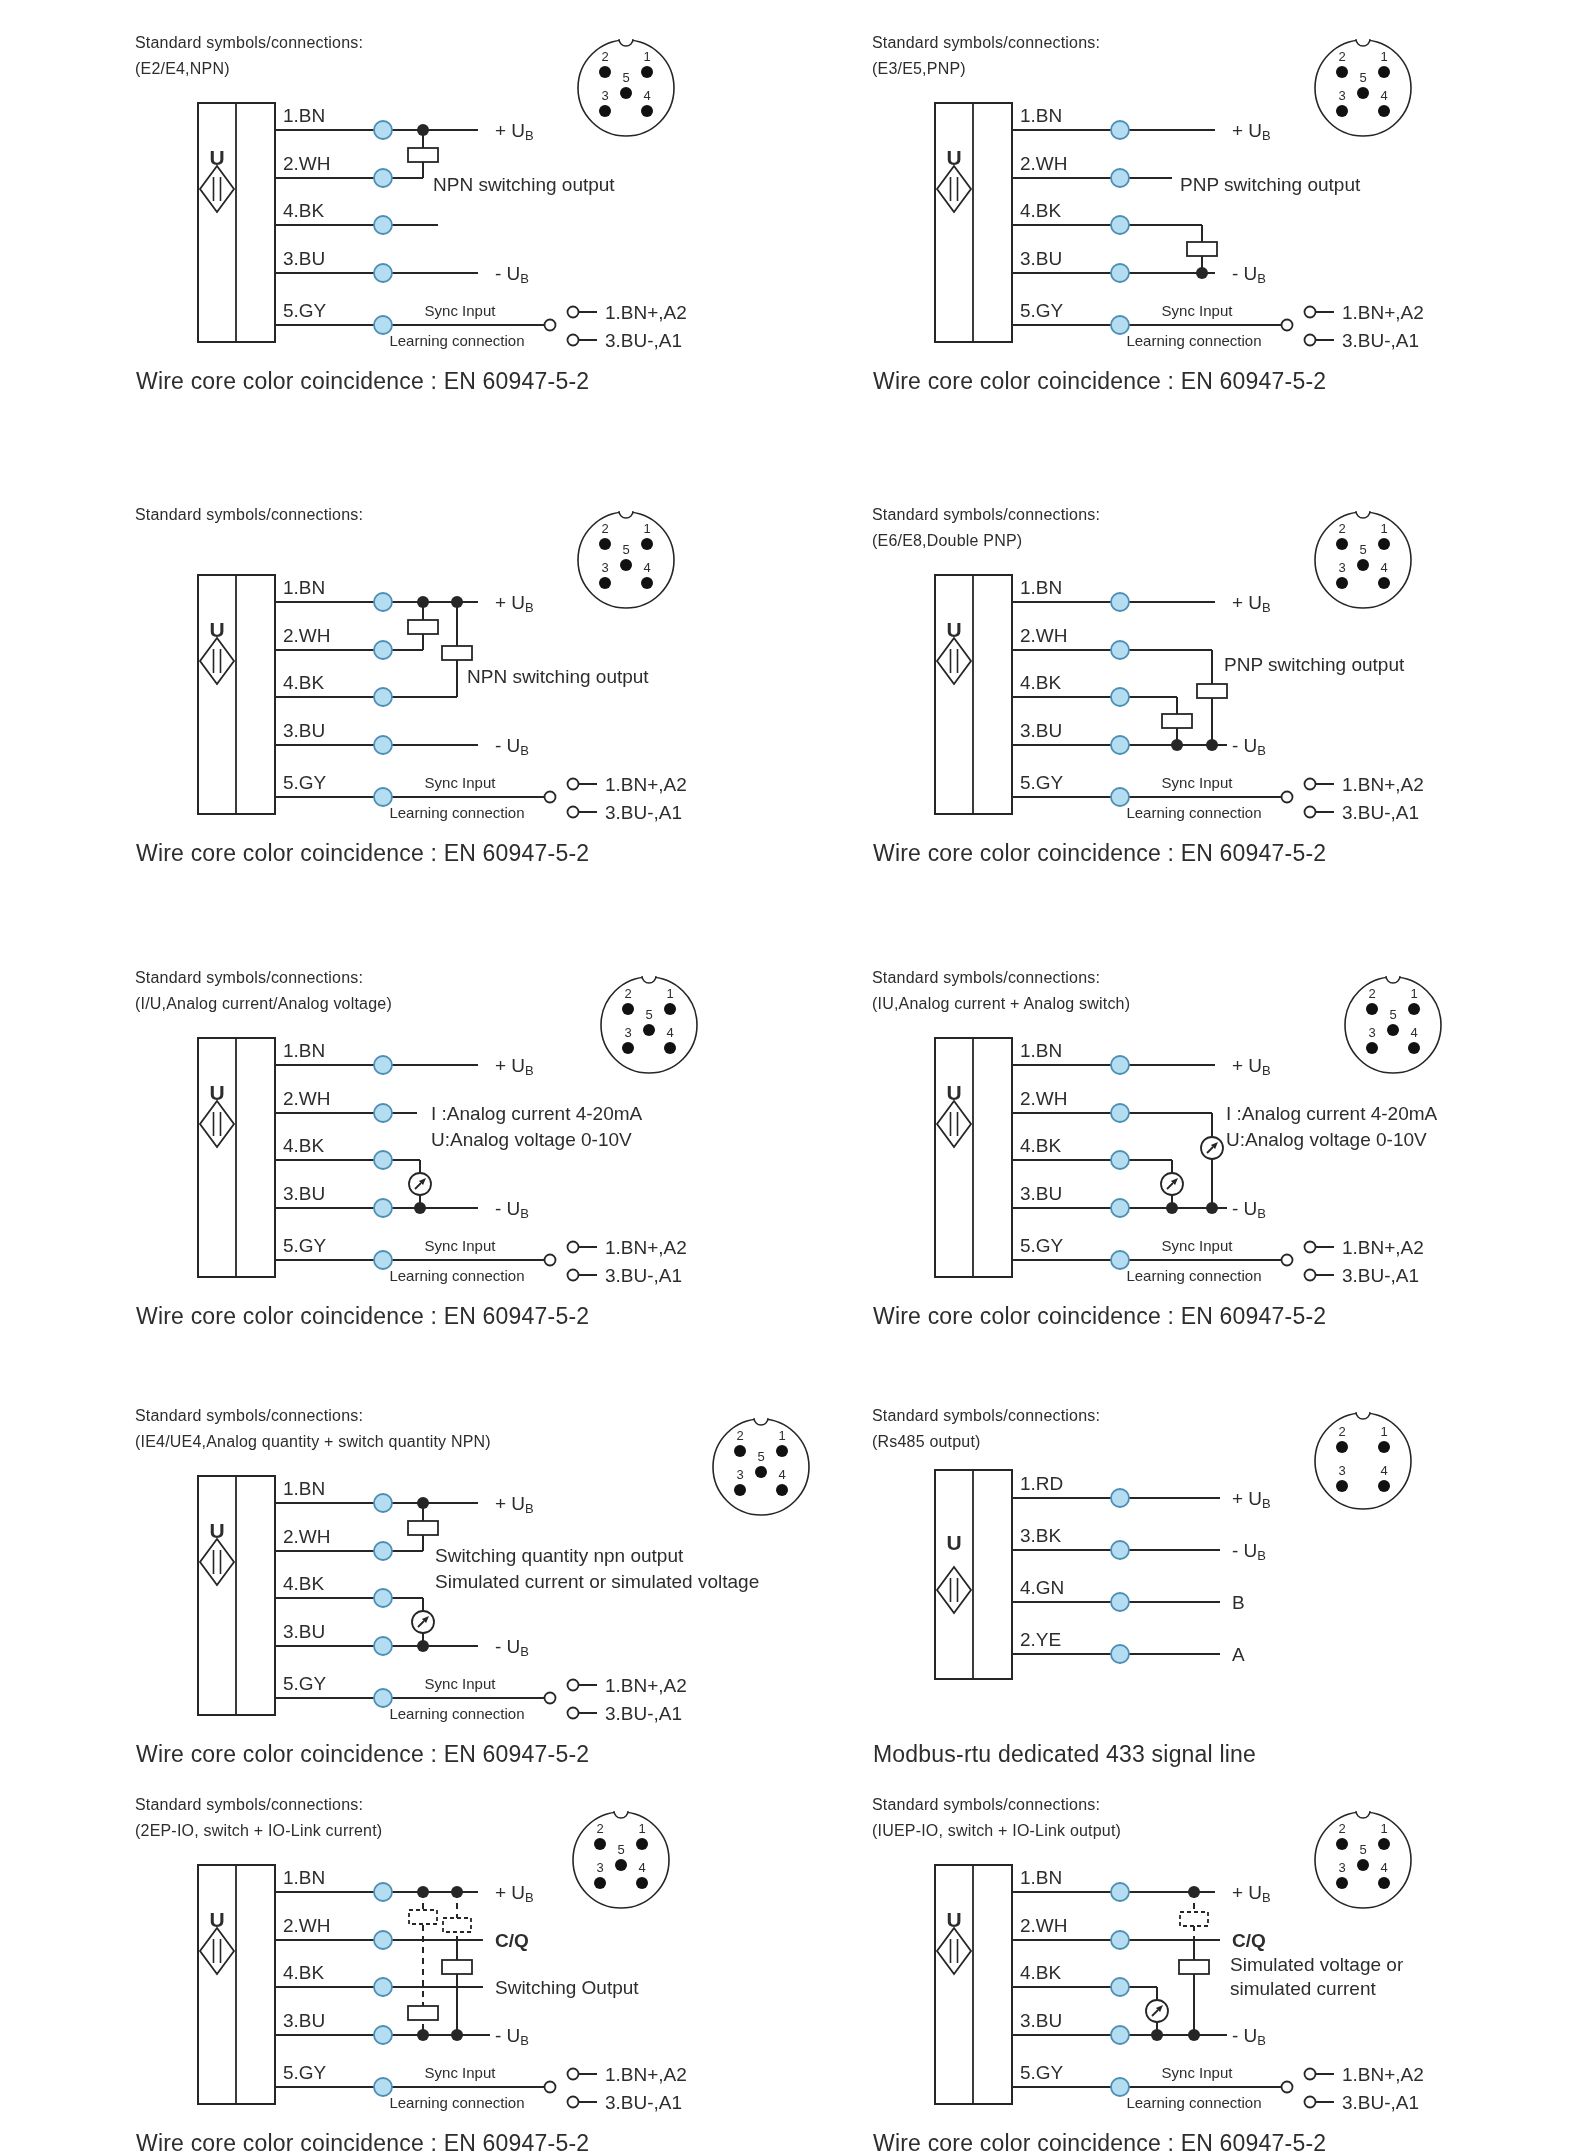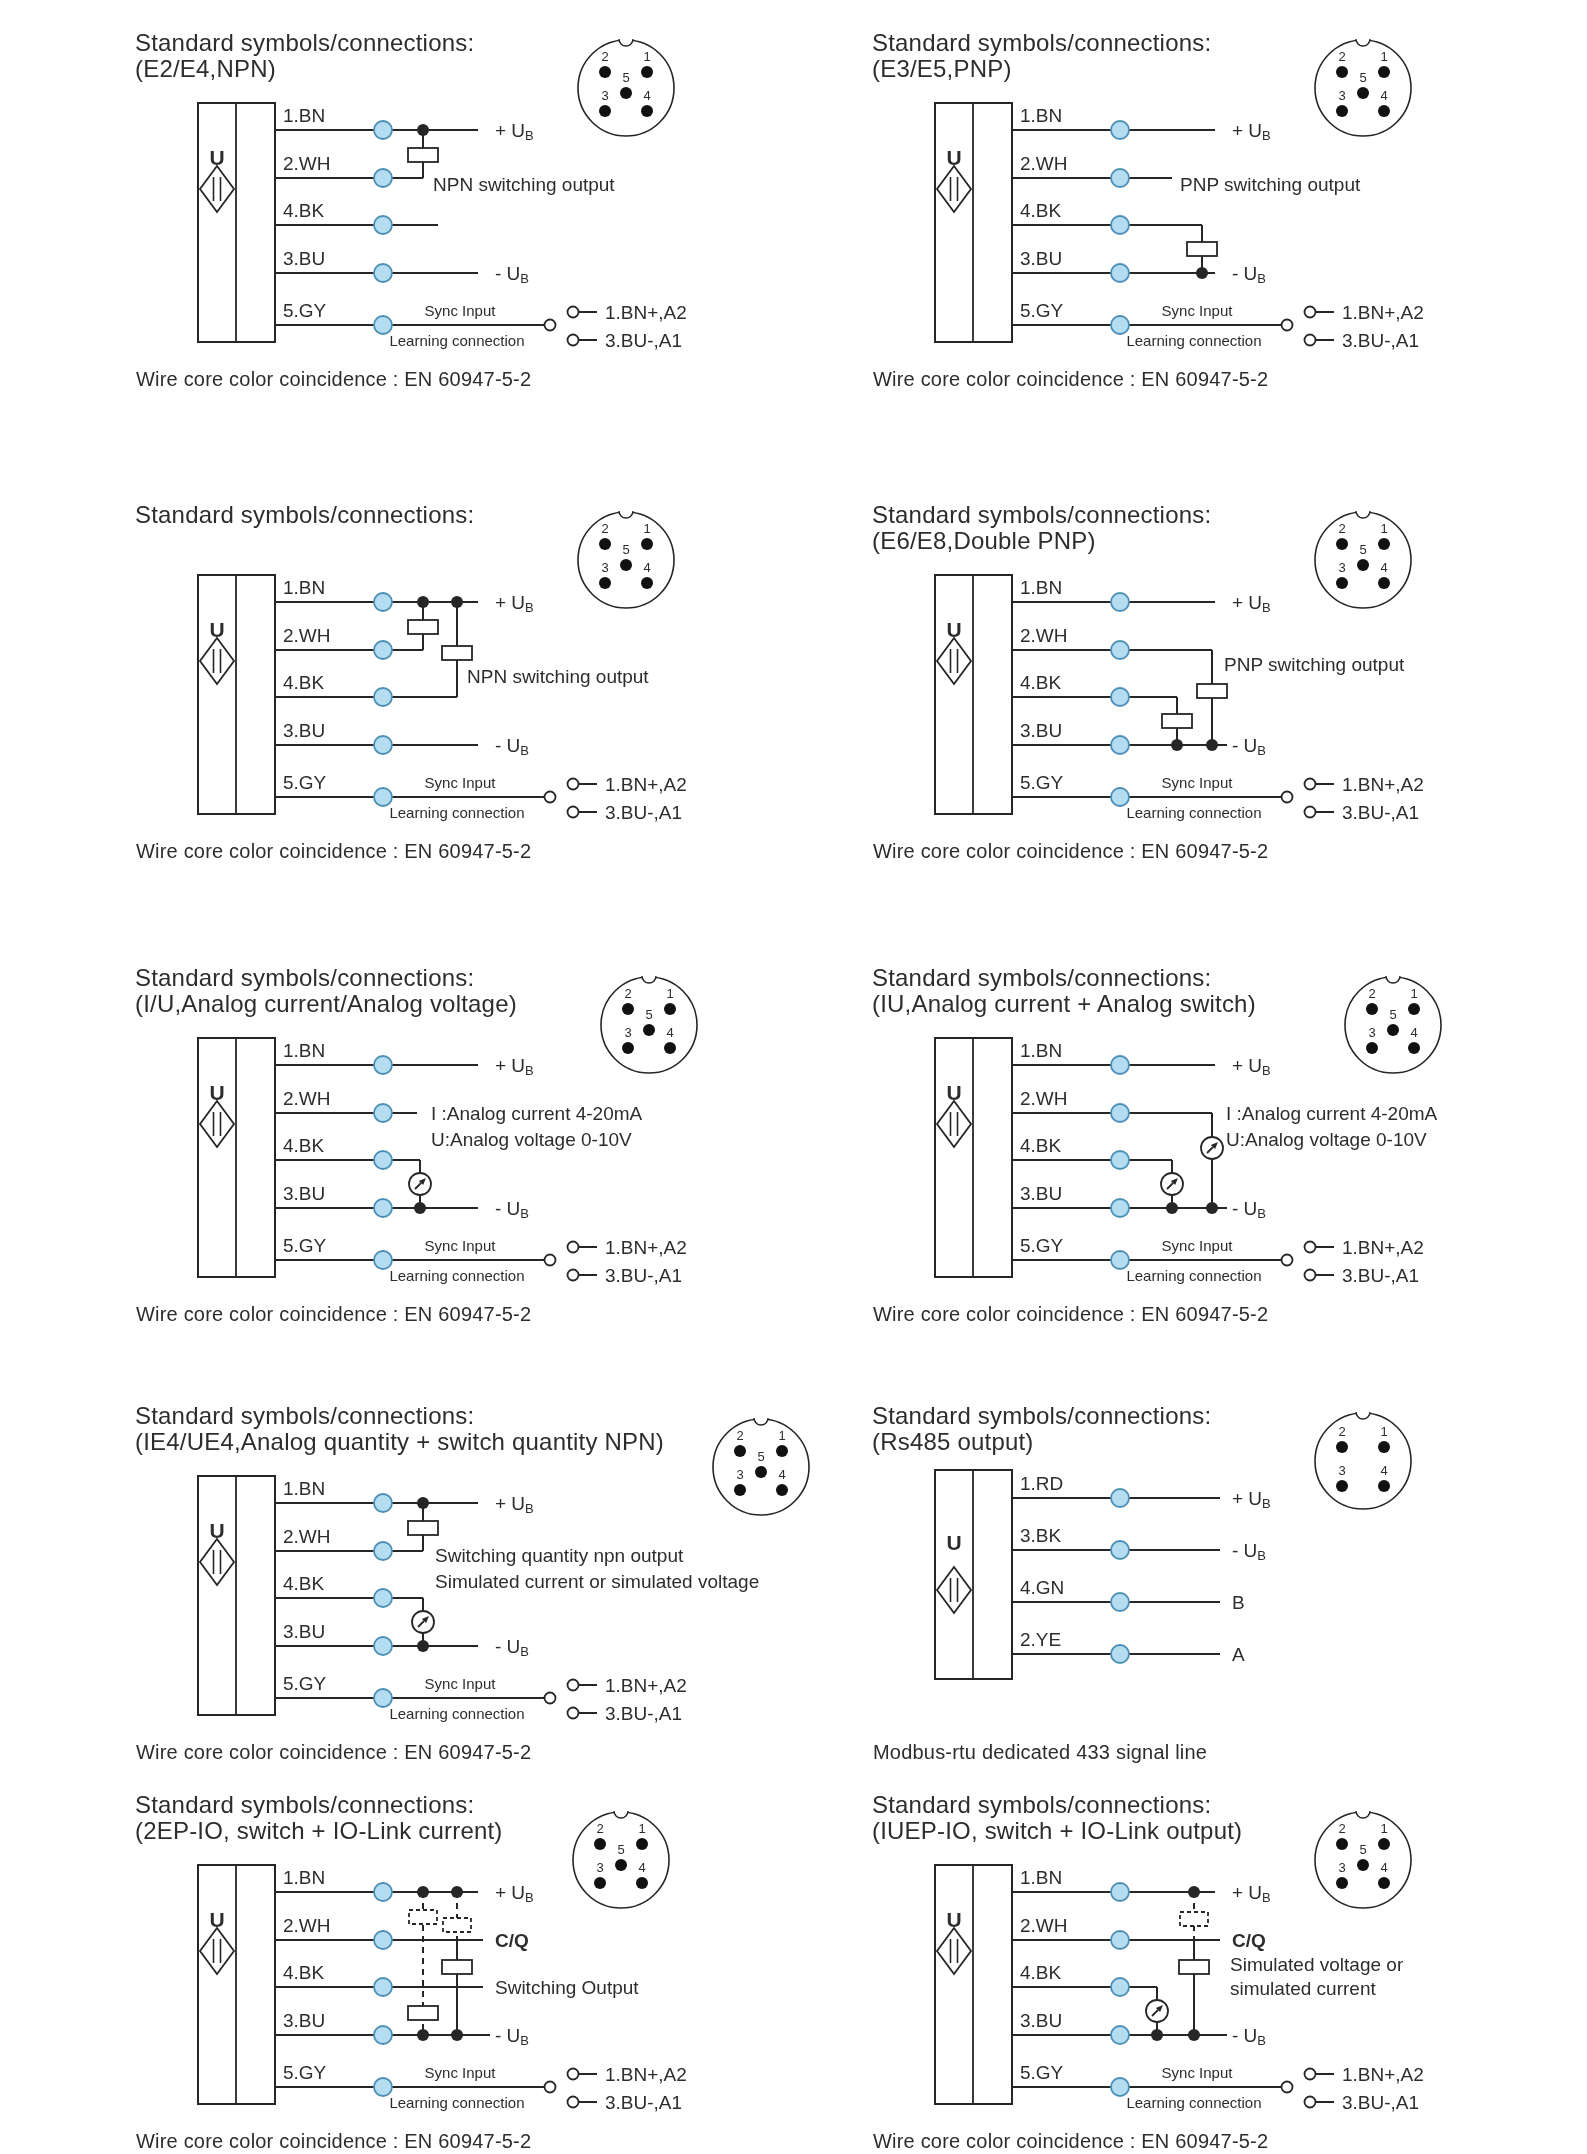--- a/index.html
+++ b/index.html
@@ -1,22 +1,22 @@
 <!DOCTYPE html>
 <html><head>
 <meta charset="utf-8">
 <style>
   *{margin:0;padding:0;box-sizing:border-box}
   html,body{background:#ffffff}
   body{width:1587px;height:2154px;position:relative;font-family:"Liberation Sans",sans-serif;color:#2d2d2d;overflow:hidden}
   .cell{position:absolute;width:600px;height:400px}
-  .title,.subtitle{font-size:24px;line-height:26px;letter-spacing:.2px;white-space:nowrap}
+  .title,.subtitle{font-size:16px;line-height:26px;letter-spacing:.2px;white-space:nowrap}
   .conn{position:absolute;width:132px;height:132px;overflow:visible}
   .wiring{position:absolute;left:0;top:55px;width:720px;height:300px;overflow:visible}
-  .footer{position:absolute;left:1px;top:338px;font-size:20px;letter-spacing:.2px;white-space:nowrap}
+  .footer{position:absolute;left:1px;top:338px;font-size:23px;letter-spacing:.2px;white-space:nowrap}
   svg text{font-family:"Liberation Sans",sans-serif}
 </style>
 </head>
 <body>
 
 <section class="cell" style="left:135px;top:30px">
   <div class="title">Standard symbols/connections:</div>
   <div class="subtitle">(E2/E4,NPN)</div>
   <svg class="conn" viewBox="0 0 132 132" style="left: 425px; top: -12px;">
       <circle cx="66" cy="70" r="48" fill="#fff" stroke="#262626" stroke-width="1.6"></circle>

